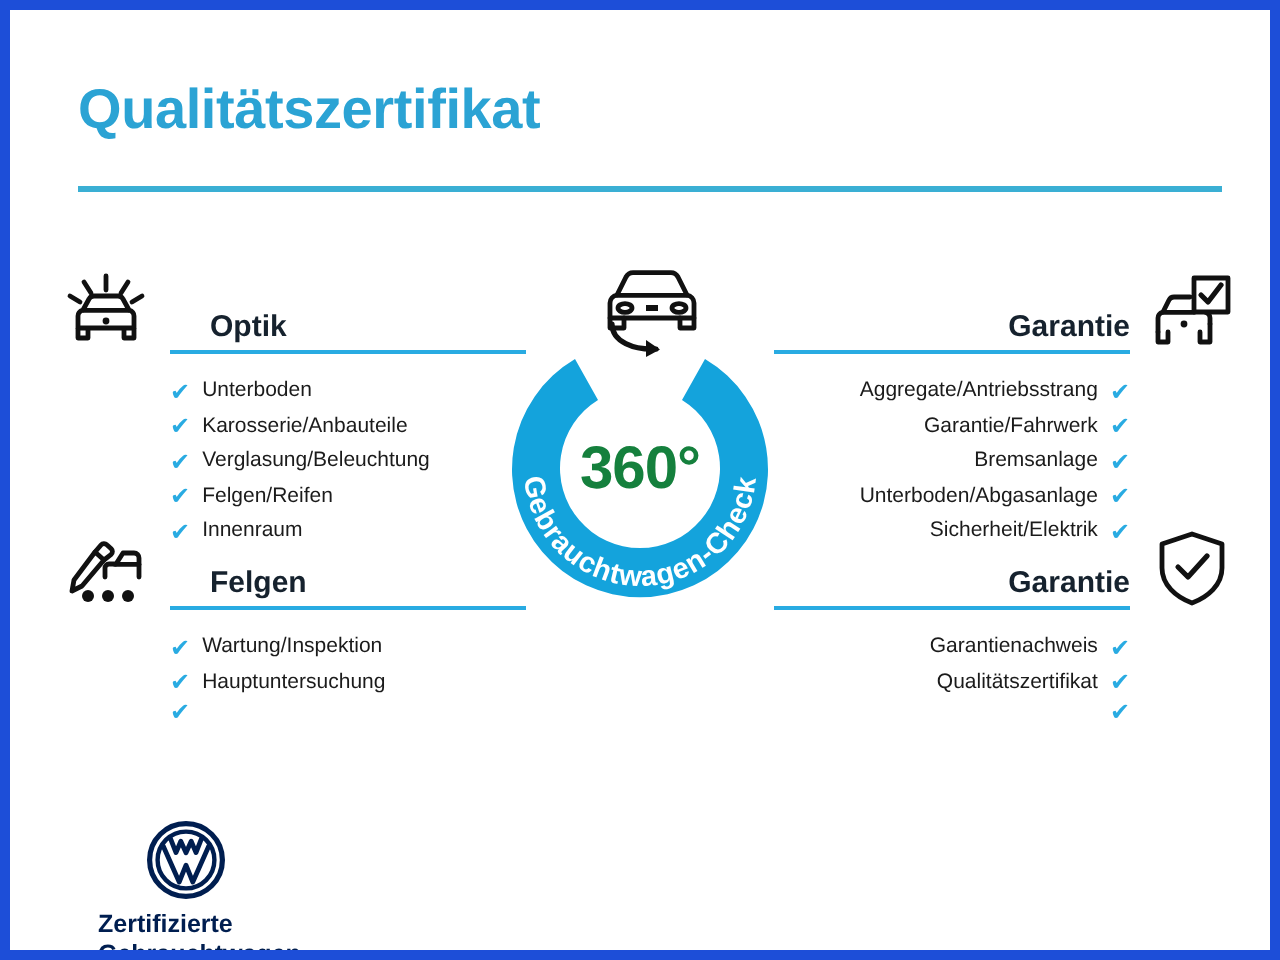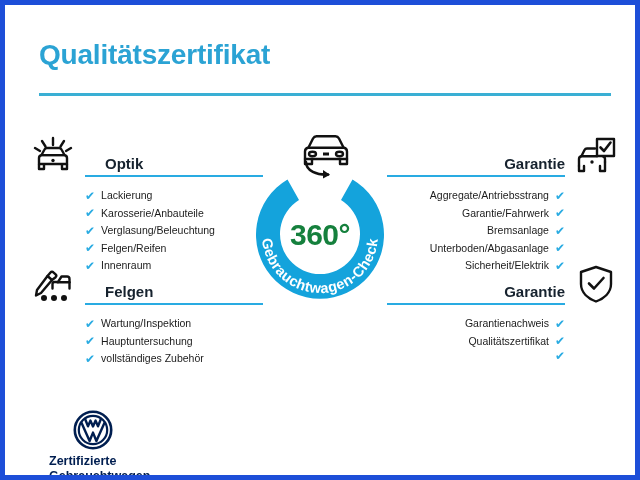--- a/index.html
+++ b/index.html
@@ -221,21 +221,21 @@
   </div>
 
   <div class="section left" id="sec-optik">
     <div class="sec-head">
       <div class="sec-title">Optik</div>
       <div class="sec-rule"></div>
     </div>
     <div class="items">
       <div class="item">
           <span class="check">✔</span>
-          <span>Lackierung</span>
+          <span>Unterboden</span>
         </div>
       <div class="item">
           <span class="check">✔</span>
           <span>Karosserie/Anbauteile</span>
         </div>
       <div class="item">
           <span class="check">✔</span>
           <span>Verglasung/Beleuchtung</span>
         </div>
       <div class="item">
@@ -258,21 +258,20 @@
       <div class="item">
           <span class="check">✔</span>
           <span>Wartung/Inspektion</span>
         </div>
       <div class="item">
           <span class="check">✔</span>
           <span>Hauptuntersuchung</span>
         </div>
       <div class="item">
           <span class="check">✔</span>
-          <span>vollständiges Zubehör</span>
         </div>
     </div>
   </div>
 
   <div class="section right" id="sec-technik">
     <div class="sec-head">
       <div class="sec-title">Garantie</div>
       <div class="sec-rule"></div>
     </div>
     <div class="items">

